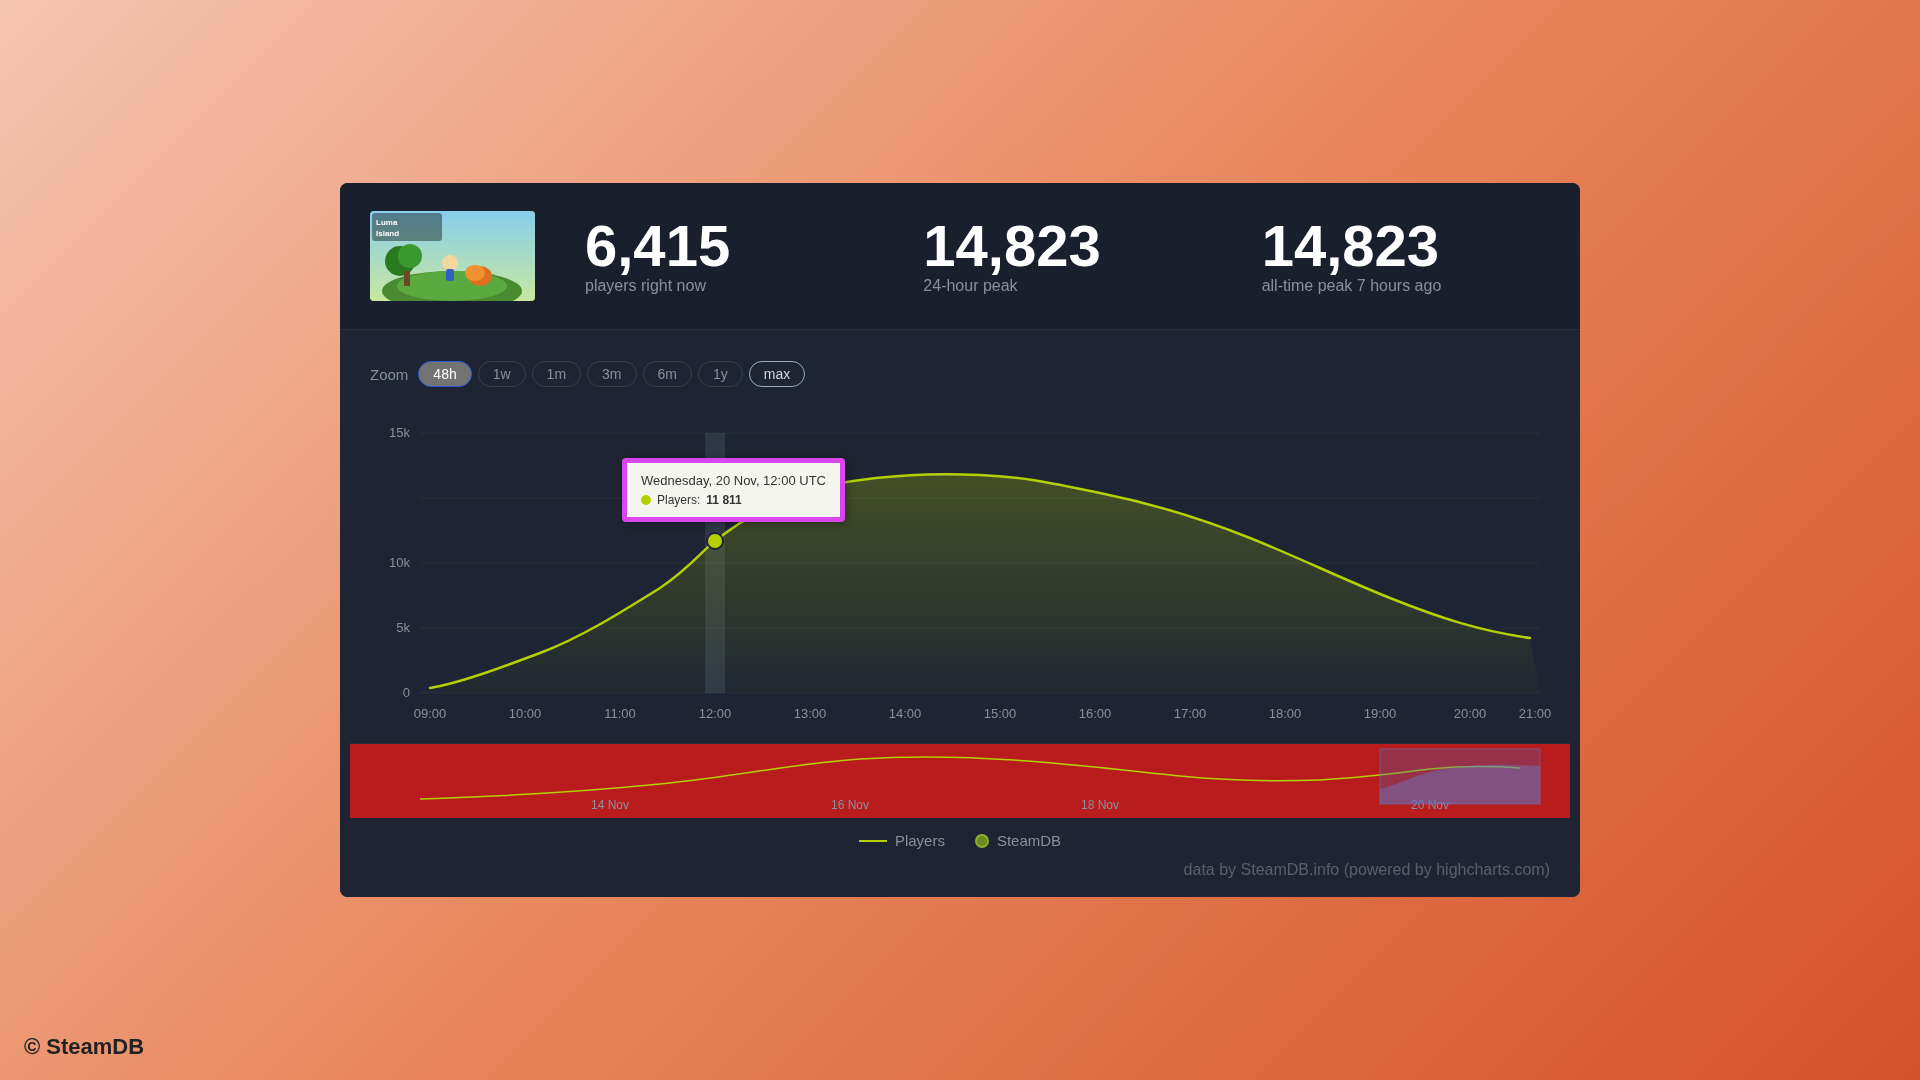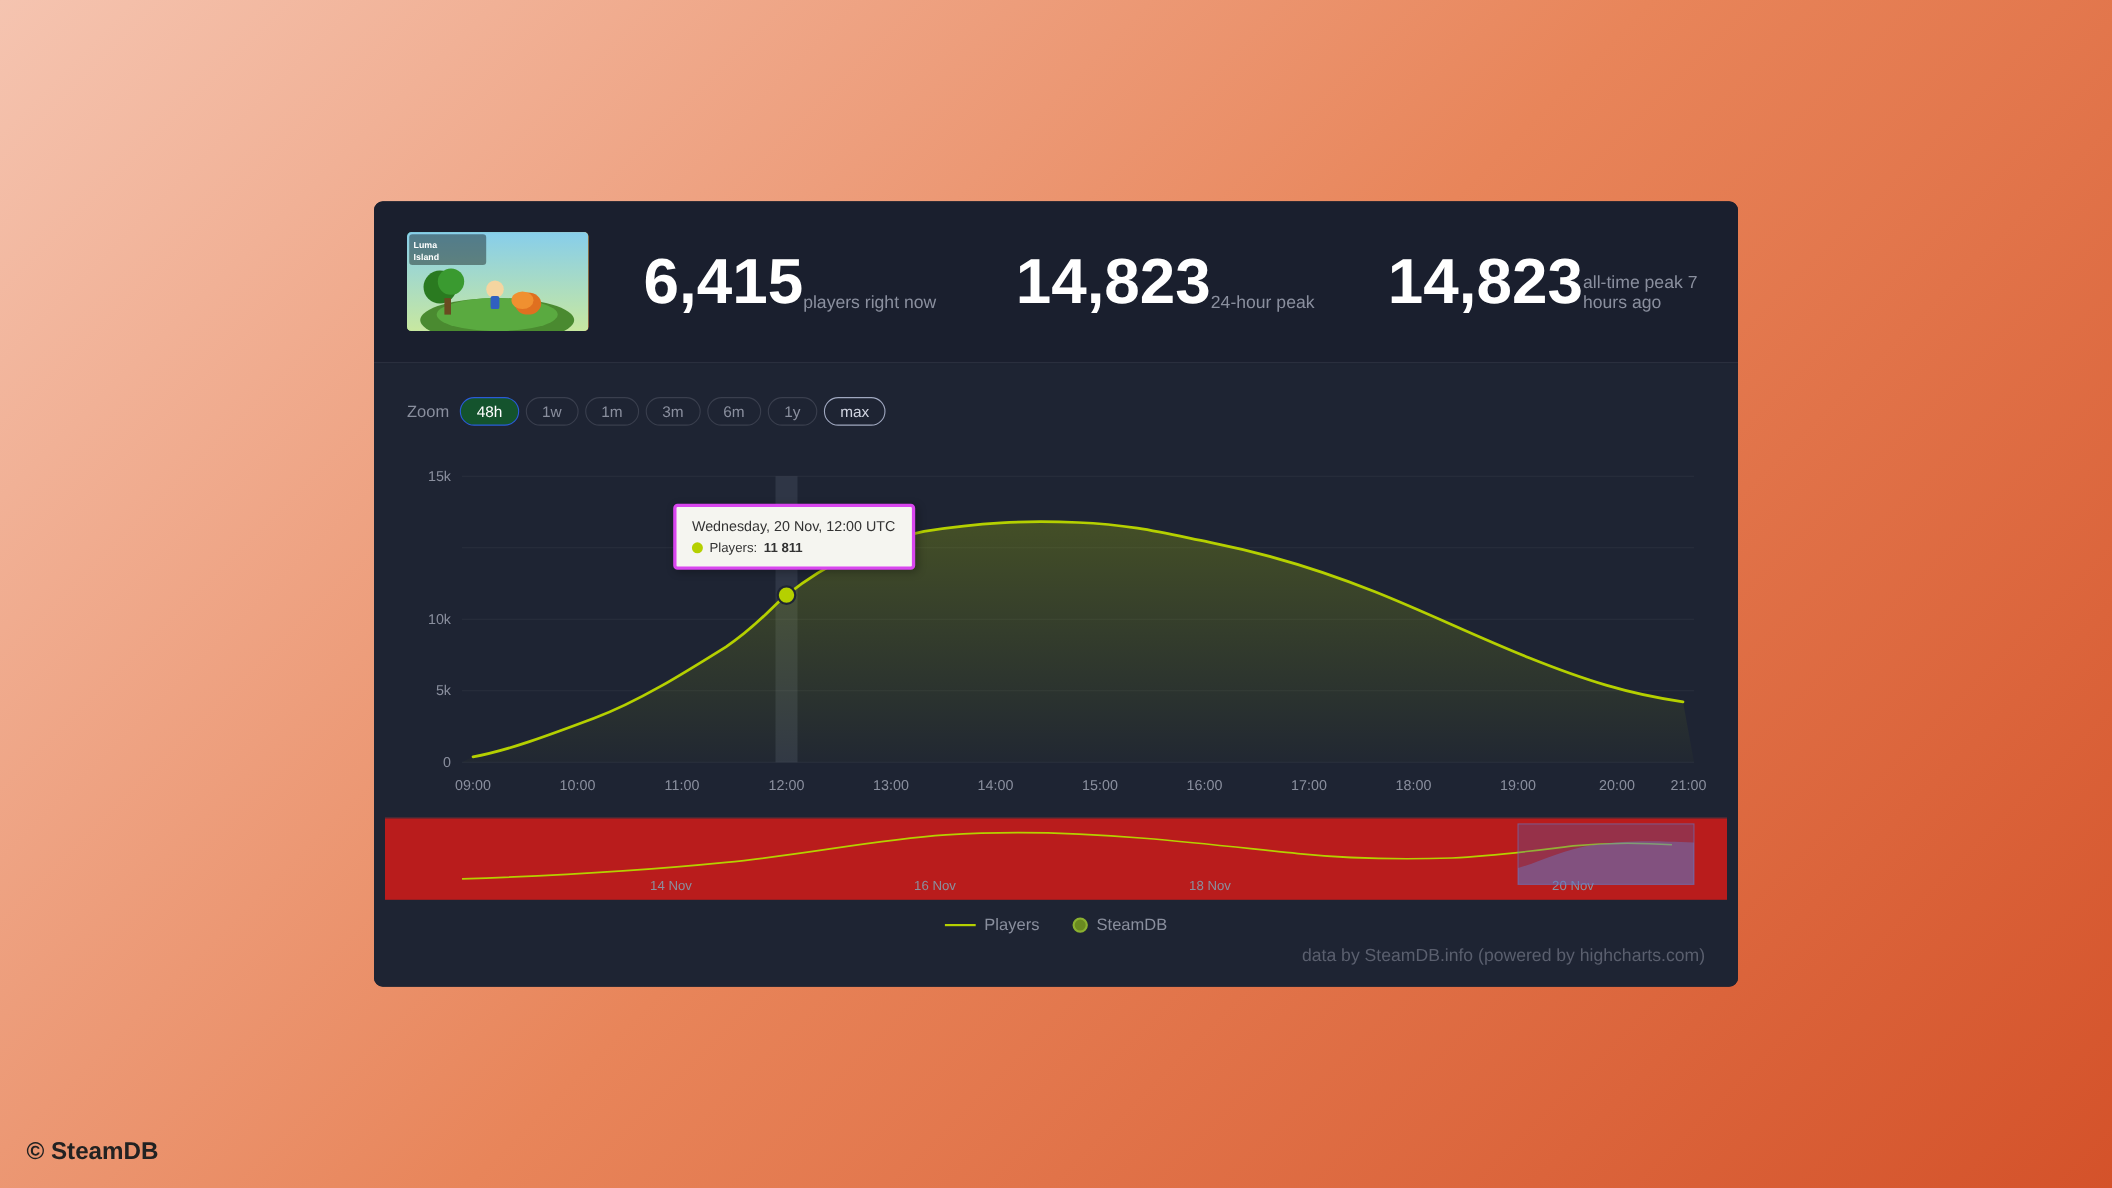--- a/index.html
+++ b/index.html
@@ -53,22 +53,22 @@
       height: 100%;
       display: flex;
       justify-content: center;
       font-size: 13px;
       font-weight: bold;
       color: white;
       text-align: center;
     }
     .stat-block {
       display: flex;
-      flex-direction: row;
-      align-items: flex-end;
+      flex-direction: column;
+      align-items: flex-start;
       flex: 1;
     }
     .stat-number {
       color: white;
       font-size: 58px;
       font-weight: bold;
       line-height: 1;
     }
     .stat-label {
       color: #8a8f9e;
@@ -104,21 +104,21 @@
     .zoom-btn {
       padding: 4px 14px;
       border-radius: 20px;
       border: 1px solid #3a3f4e;
       background: transparent;
       color: #8a8f9e;
       font-size: 14px;
       cursor: pointer;
     }
     .zoom-btn.active-blue {
-      background: #14532d;
+      background: #737373;
       border-color: #2a5bd7;
       color: white;
     }
     .zoom-btn.active-outline {
       background: transparent;
       border-color: #a0a8c0;
       color: #d0d4e0;
     }
     
     .chart-wrapper {
@@ -126,28 +126,28 @@
       margin: 0 10px;
     }
     .chart-svg {
       width: 100%;
       display: block;
     }
     
     .tooltip {
       position: absolute;
       background: #f5f5f0;
-      border: 3px solid #d946ef;
+      border: 5px solid #d946ef;
       border-radius: 4px;
       padding: 10px 14px;
       color: #333;
       font-size: 14px;
       pointer-events: none;
       top: 55px;
-      left: 252px;
+      left: 262px;
       box-shadow: 2px 2px 8px rgba(0,0,0,0.3);
       min-width: 220px;
     }
     .tooltip-title {
       font-size: 13px;
       color: #333;
       margin-bottom: 5px;
     }
     .tooltip-value {
       display: flex;

